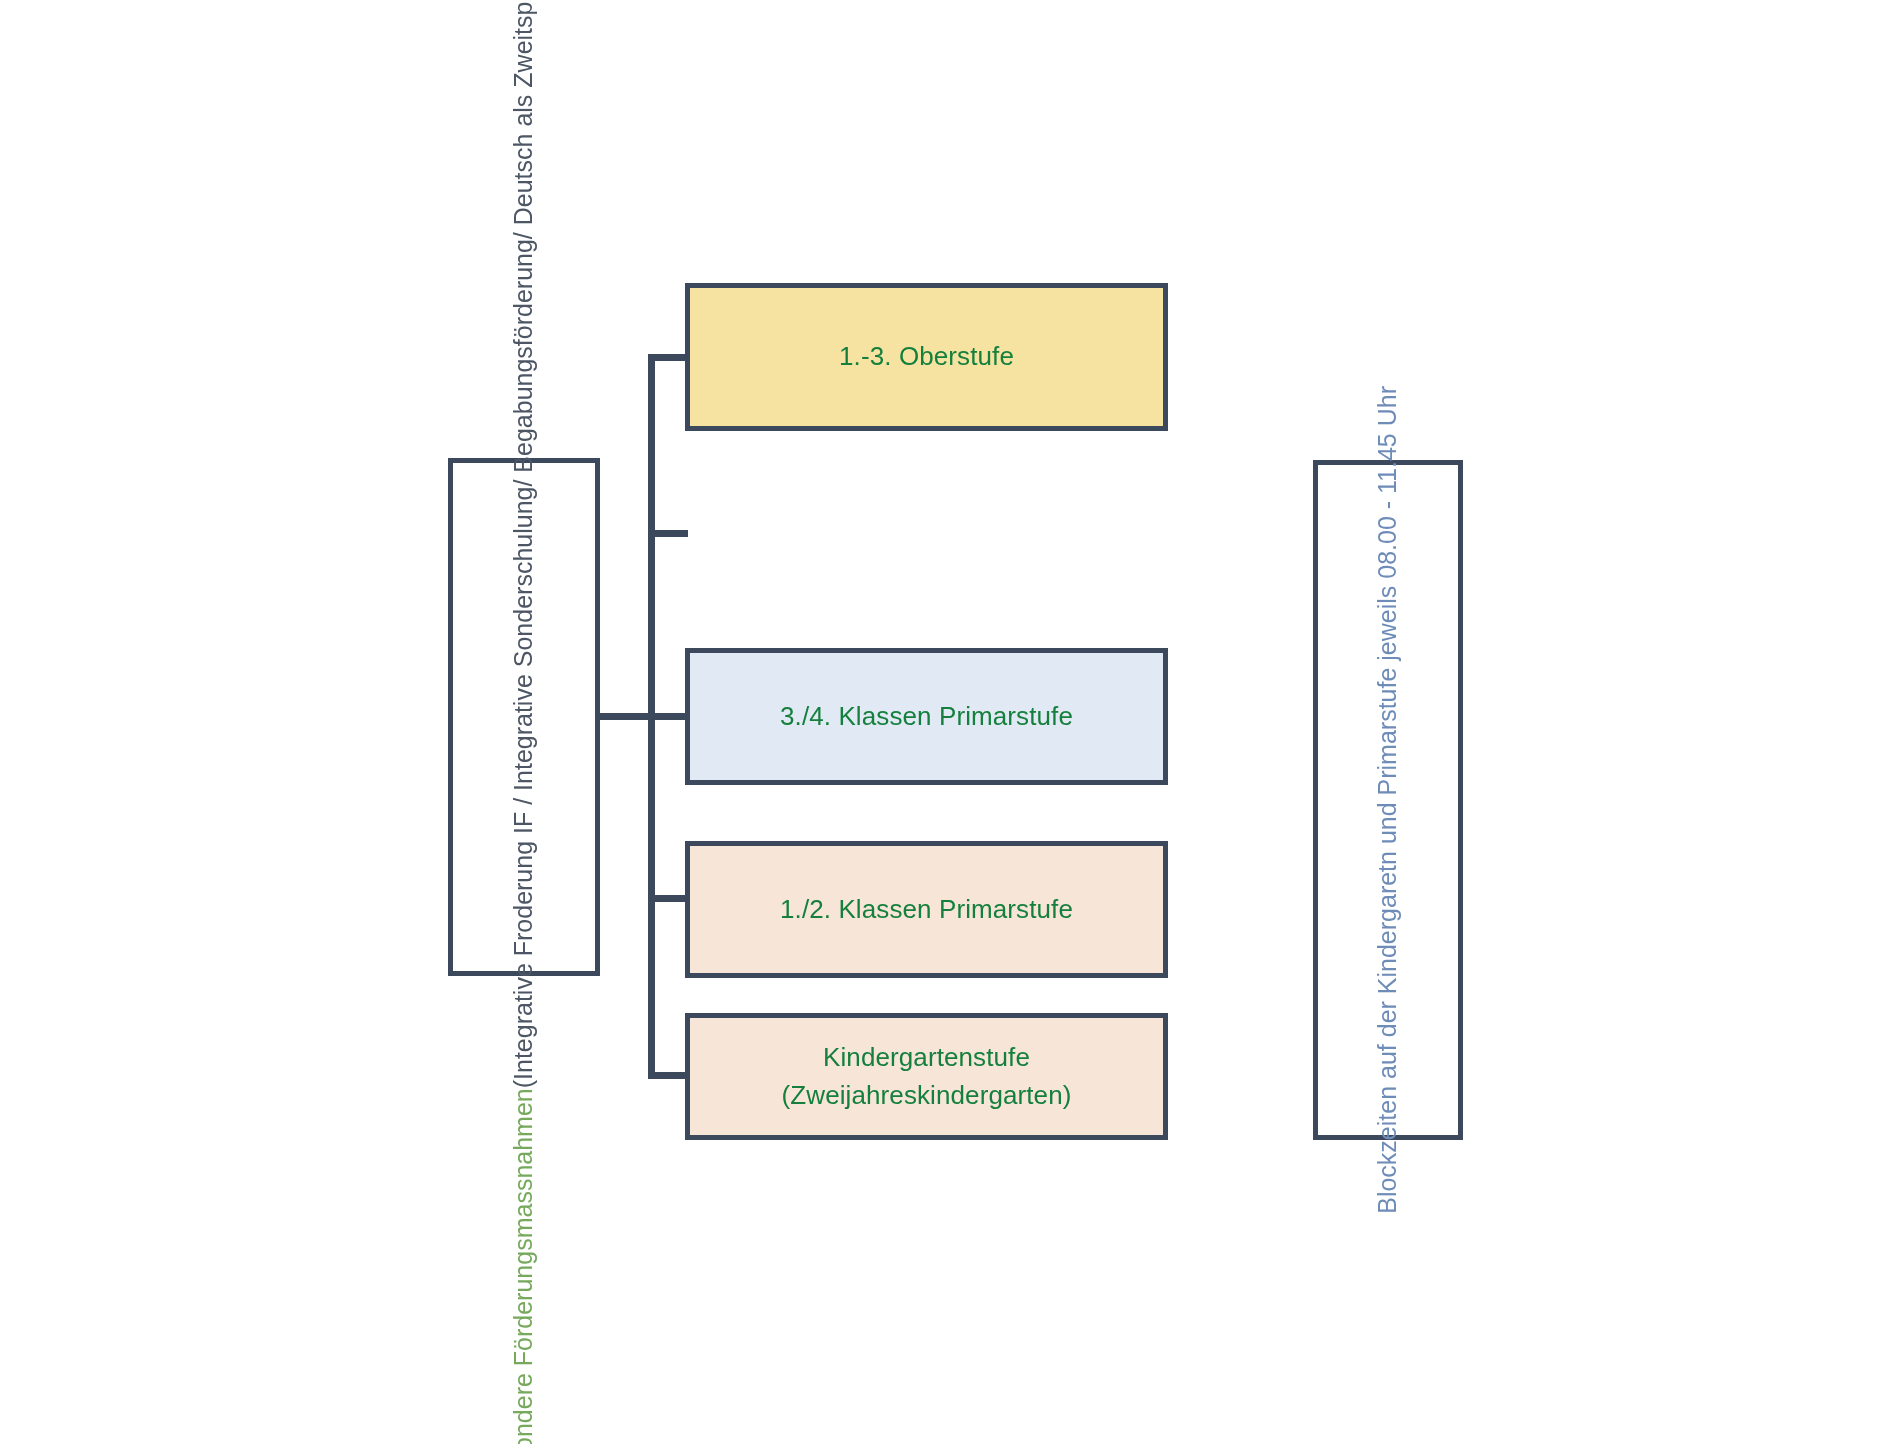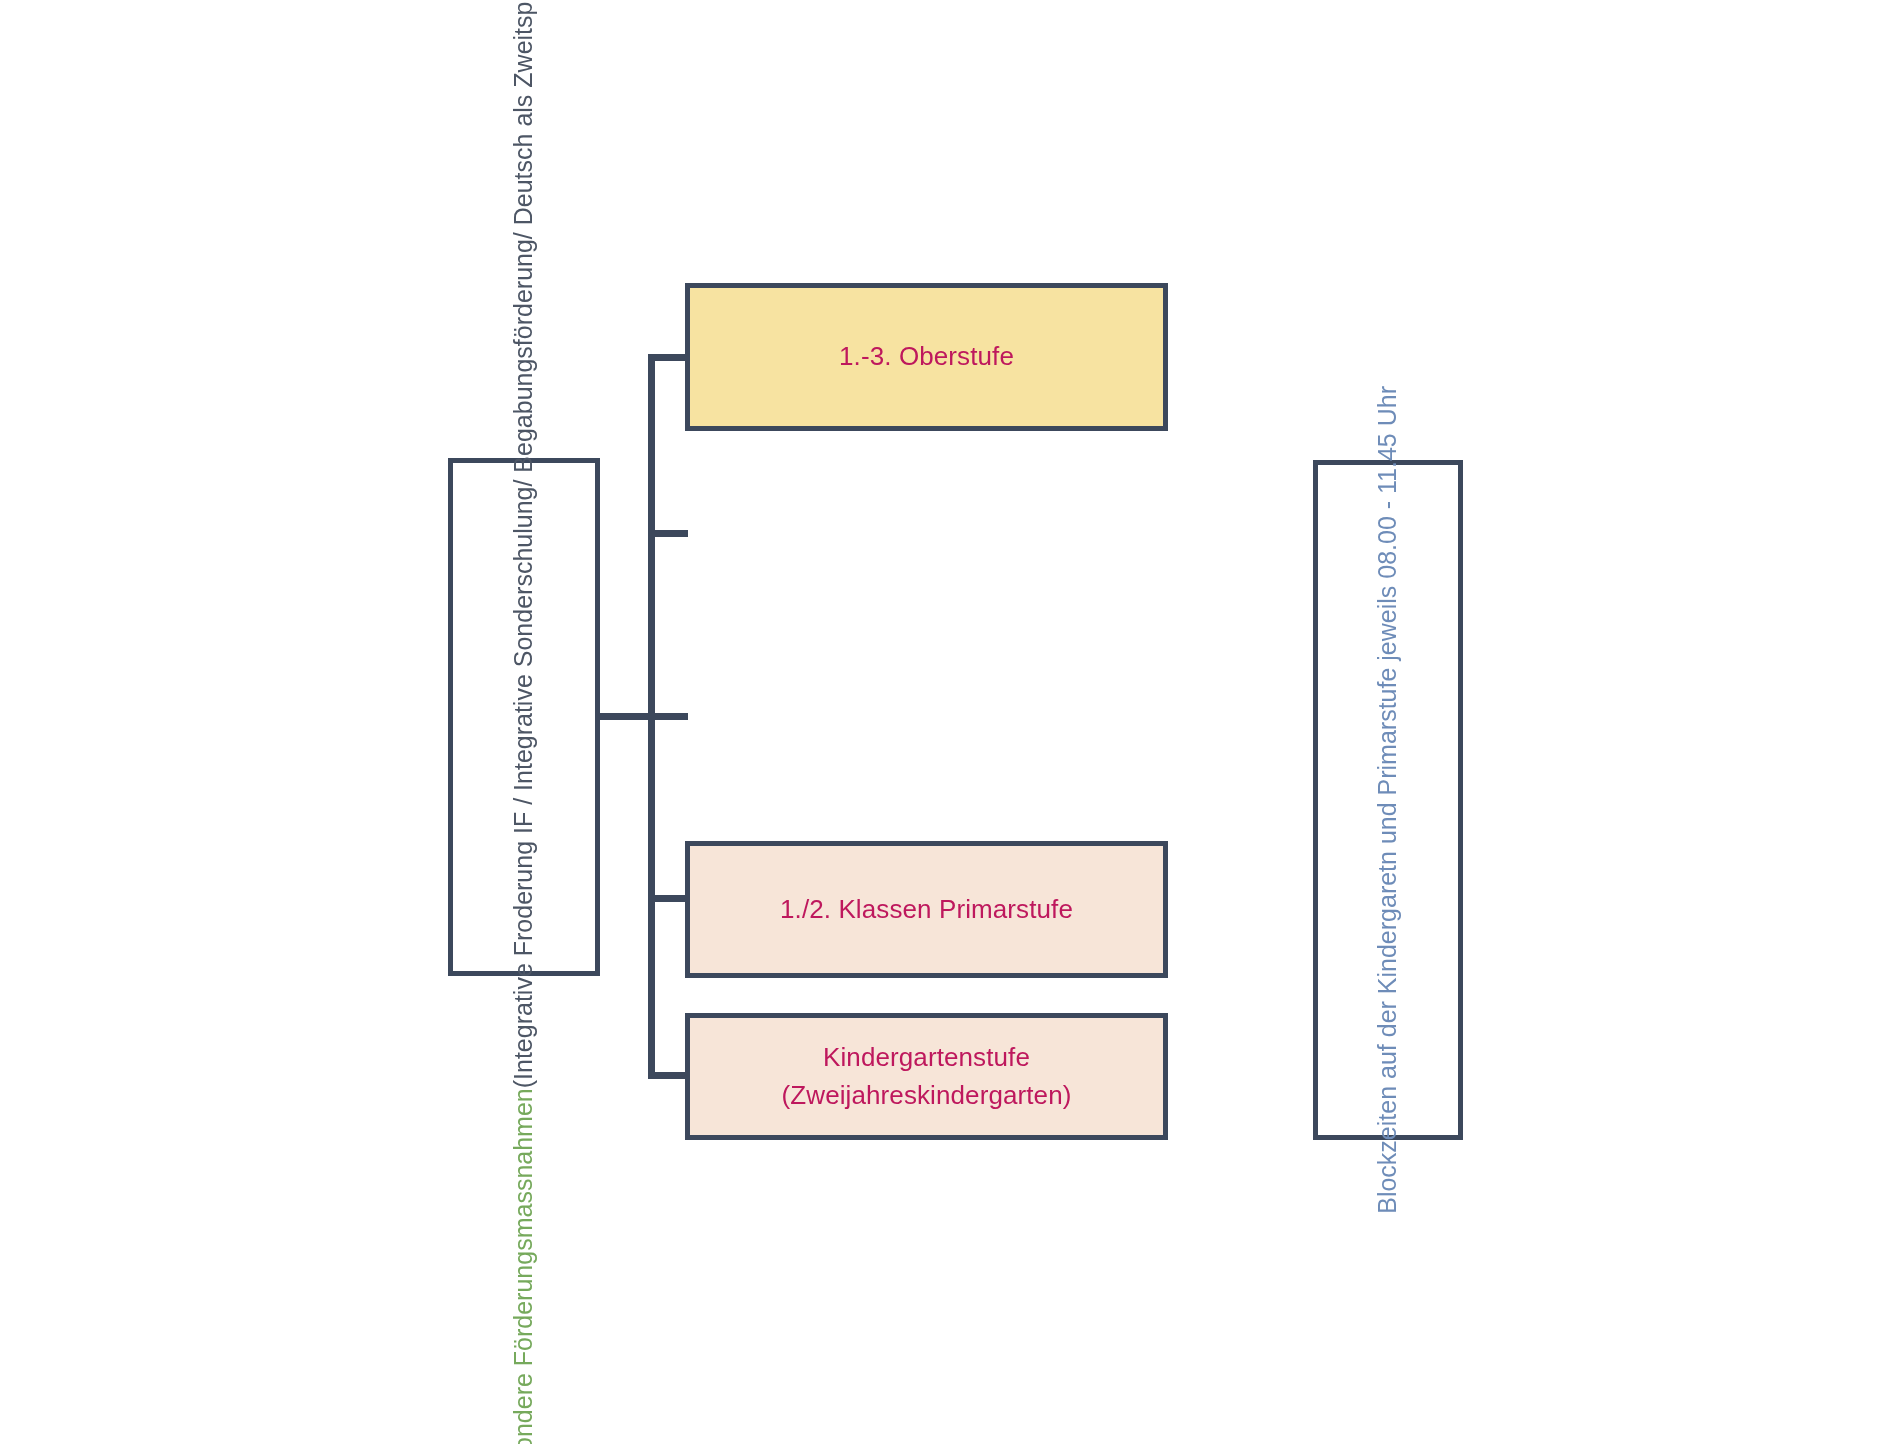--- a/index.html
+++ b/index.html
@@ -34,21 +34,21 @@
 
   
   .level-box {
     left: 685px;
     width: 483px;
   }
   .level-label {
     font-size: 26px;
     line-height: 1.45;
     text-align: center;
-    color: #be185d;
+    color: #15803d;
     white-space: pre-line;
     letter-spacing: 0.1px;
   }
 
   .level-oberstufe   { top: 283px; height: 148px; background: #f7e3a1; }
   .level-p56         { top: 465px; height: 137px; background: #e1eaf4; }
   .level-p34         { top: 648px; height: 137px; background: #e1eaf4; }
   .level-p12         { top: 830px; height: 137px; background: #f7e5d8; margin-top: 11px; }
   .level-kiga        { top: 1013px; height: 127px; background: #f7e5d8; }
 
@@ -139,20 +139,23 @@
 
   <div class="box side-box">
     <div class="vertical-text"><span class="vt-title">Besondere Förderungsmassnahmen</span><span class="vt-body">(Integrative Froderung IF / Integrative Sonderschulung/ Begabungsförderung/ Deutsch als Zweitsprache</span></div>
   </div>
 
   <div class="box level-box level-oberstufe">
     <div class="level-label">1.-3. Oberstufe</div>
   </div>
 
 
+  <div class="box level-box level-p34">
+    <div class="level-label">3./4. Klassen Primarstufe</div>
+  </div>
 
   <div class="box level-box level-p12">
     <div class="level-label">1./2. Klassen Primarstufe</div>
   </div>
 
   <div class="box level-box level-kiga">
     <div class="level-label">Kindergartenstufe
 (Zweijahreskindergarten)</div>
   </div>
 

